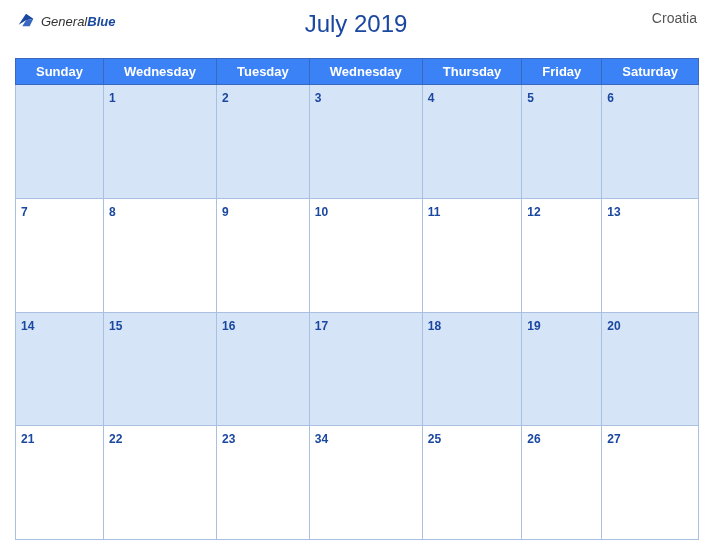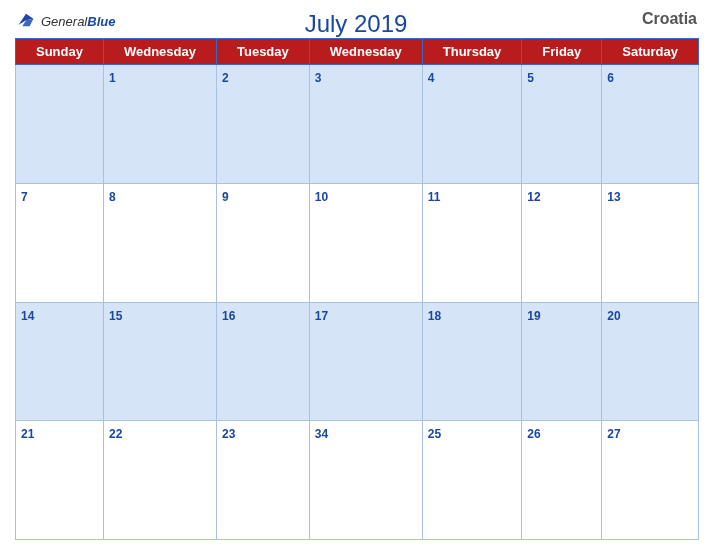--- a/index.html
+++ b/index.html
@@ -16,21 +16,21 @@
       background: #fff;
       padding: 10px 15px 10px 15px;
       display: flex;
       flex-direction: column;
     }
     .header-row {
       display: flex;
       align-items: center;
       justify-content: center;
       position: relative;
-      margin-bottom: 0;
+      margin-bottom: 20px;
     }
     .logo-area {
       position: absolute;
       left: 0;
       top: 0;
       display: flex;
       align-items: center;
       gap: 4px;
     }
     .logo-text-general {
@@ -51,31 +51,30 @@
     .title {
       font-size: 24px;
       color: #1a47a0;
       font-weight: normal;
       text-align: center;
     }
     .country-label {
       position: absolute;
       right: 0;
       top: 0;
-      font-size: 16px;
+      font-size: 14px;
       color: #555;
-      font-weight: bold;
     }
     .calendar-table {
       width: 100%;
       flex: 1;
       border-collapse: collapse;
     }
     .calendar-table th {
-      background-color: #b91c1c;
+      background-color: #3b82f6;
       color: #fff;
       text-align: center;
       font-size: 13px;
       font-weight: bold;
       padding: 5px 20px;
       border: 1px solid #3a67c0;
     }
     .calendar-table td {
       border: 1px solid #aac0e0;
       vertical-align: top;

